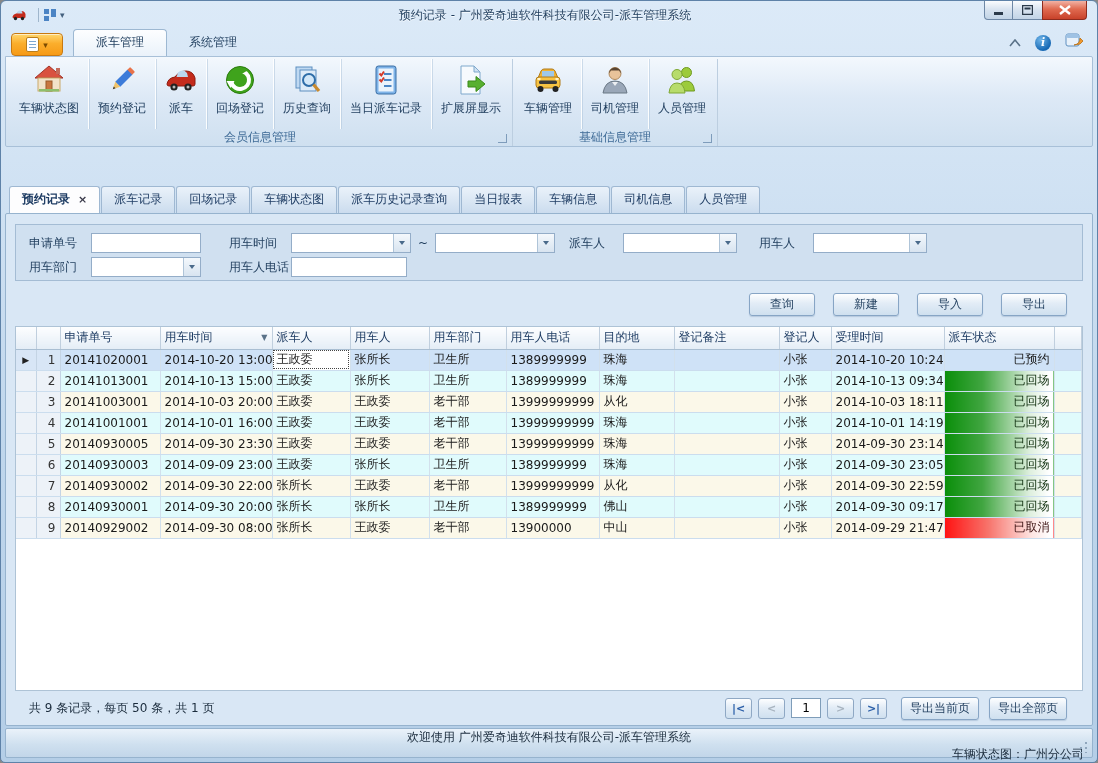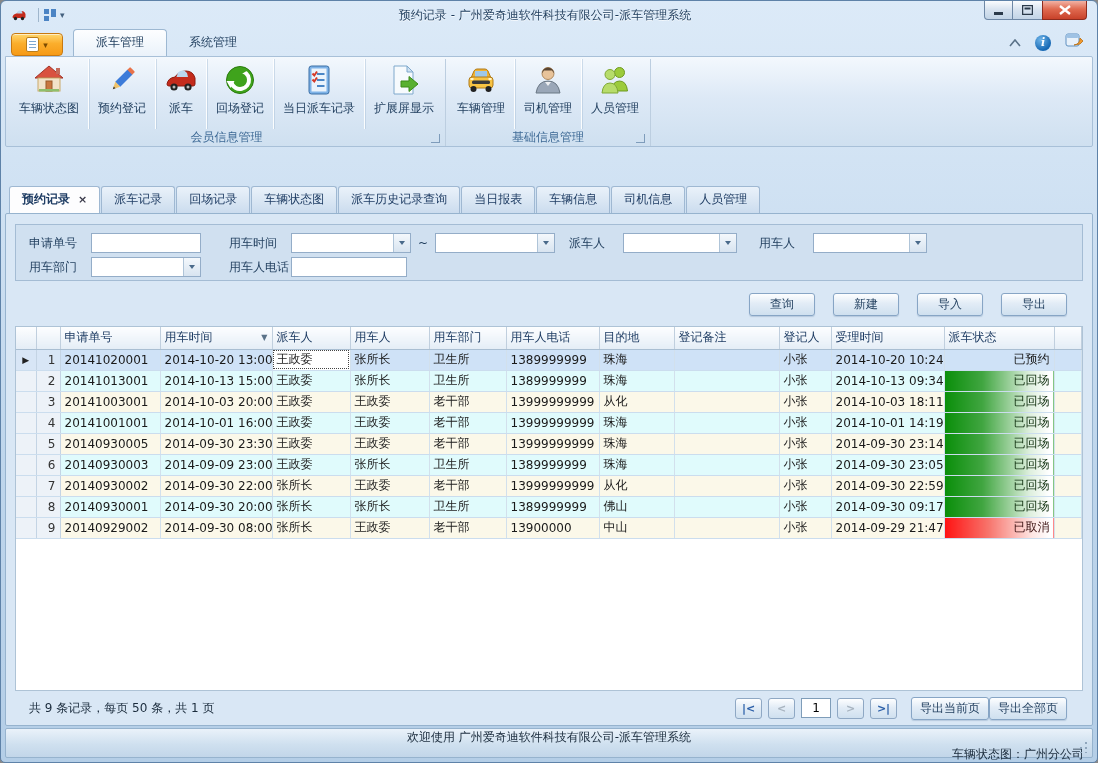--- a/index.html
+++ b/index.html
@@ -90,21 +90,21 @@
   td.status.cancelled{ background:linear-gradient(90deg,#FF1212 0%,rgba(245,80,70,.8) 40%,rgba(250,150,140,.25) 80%,rgba(250,150,140,0) 97%) !important; color:#3A1010;}
   .grid-empty{ flex:1; background:#fff; }
 
   .grid-footer{ height:34px; display:flex; align-items:center; }
   .summary{ margin-left:14px; color:#1A2B3C; }
   .pager{ margin-left:auto; display:flex; align-items:center; gap:6px; }
   .pbtn{ width:27px; height:21px; border:1px solid #8FA8C4; border-radius:3px; background:linear-gradient(#FDFEFF,#E2ECF6 45%,#CFE0EF);
     display:flex; align-items:center; justify-content:center; color:#2B5FA8; font-weight:bold; font-size:11px;}
   .pbtn.disabled{ color:#A8B4C0; }
   .pinput{ width:30px; height:20px; border:1px solid #7F9DB9; text-align:center; font:inherit;}
-  .pexp{ margin-left:14px; display:flex; padding-right:16px;justify-content:center;}
+  .pexp{ margin-left:14px; display:flex; gap:10px; padding-right:16px;justify-content:center;}
   .pexp .btn{ min-width:78px; }
 
   
   .statusbar{ height:30px; margin-top:2px; border:1px solid #96B3CE; border-radius:2px;
     background:linear-gradient(#EAF2FA,#CFE0EF 55%,#C2D6E9); display:flex; align-items:center; padding:0 8px; color:#1A2B3C; position:relative;flex-direction:column;}
   .sb-welcome{ }
   .sb-org{ margin-left:auto; }
   .sb-user{ margin-left:14px; }
   .sb-license{ margin-left:18px; color:#1F41D8; font-weight:normal; text-decoration:underline; }
   .sb-date{ margin-left:18px; margin-right:48px; }
@@ -229,20 +229,31 @@
                 <path d="M16 7a9 9 0 1 1-8.6 11.6" fill="none" stroke="#fff" stroke-width="4"></path>
                 <polygon points="2.5,17 10.5,17 6.5,24" fill="#fff"></polygon>
                 <polygon points="16,2.5 16,11 23,6.8" fill="#3FA31C"></polygon>
               </svg>
             </span>
             <span class="lbl">回场登记</span>
           </div>
           <div class="rb">
             <span class="ic">
               <svg width="32" height="32" viewBox="0 0 32 32">
+                <rect x="5" y="3" width="16" height="21" fill="#BFD9F2" stroke="#5E8FC0"></rect>
+                <rect x="9" y="6" width="16" height="21" fill="#DDEBF8" stroke="#5E8FC0"></rect>
+                <circle cx="18" cy="16" r="6" fill="rgba(207,230,247,.8)" stroke="#2E6DA8" stroke-width="2"></circle>
+                <line x1="22.5" y1="20.5" x2="28" y2="27" stroke="#C98A2E" stroke-width="3.2"></line>
+              </svg>
+            </span>
+            <span class="lbl">历史查询</span>
+          </div>
+          <div class="rb">
+            <span class="ic">
+              <svg width="32" height="32" viewBox="0 0 32 32">
                 <rect x="6" y="2" width="20" height="28" rx="2.5" fill="#7EB3E8" stroke="#3A6EA5"></rect>
                 <rect x="8.5" y="4.5" width="15" height="23" fill="#EAF3FC"></rect>
                 <line x1="14" y1="10" x2="21.5" y2="10" stroke="#4A86C6" stroke-width="2"></line>
                 <line x1="14" y1="16" x2="21.5" y2="16" stroke="#4A86C6" stroke-width="2"></line>
                 <line x1="14" y1="22" x2="21.5" y2="22" stroke="#4A86C6" stroke-width="2"></line>
                 <path d="M9.5 9.5l1.8 2 2.7-4" stroke="#D43A2A" stroke-width="2" fill="none"></path>
                 <path d="M9.5 15.5l1.8 2 2.7-4" stroke="#D43A2A" stroke-width="2" fill="none"></path>
               </svg>
             </span>
             <span class="lbl">当日派车记录</span>

